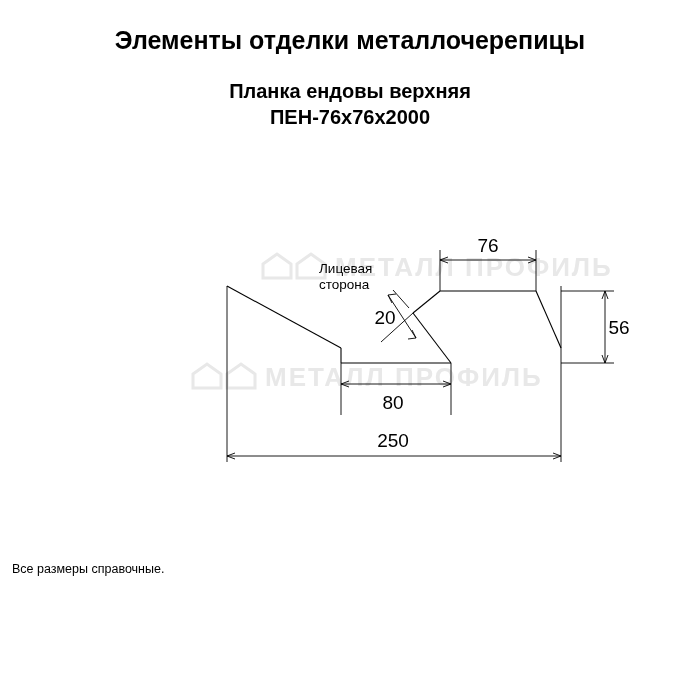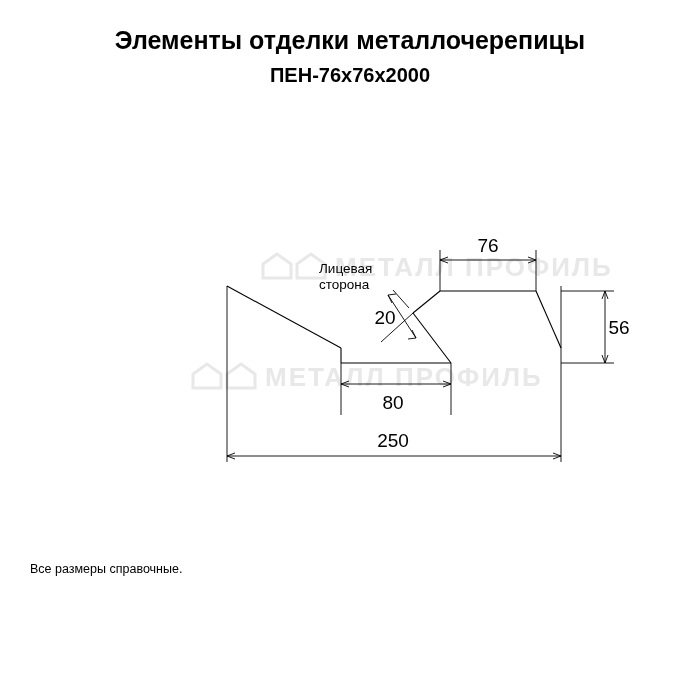--- a/index.html
+++ b/index.html
@@ -37,33 +37,32 @@
   .sub-title {
     font-size: 20px;
     font-weight: bold;
     line-height: 26px;
     margin-top: 22px;
   }
   .code-title {
     font-size: 20px;
     font-weight: bold;
     line-height: 26px;
-    margin-top: 6px;
   }
   .drawing {
     position: absolute;
     top: 200px;
     left: 0;
     width: 700px;
     height: 300px;
     padding-left: 41px;
   }
   .footer {
     position: absolute;
-    left: 30px;
+    left: 12px;
     bottom: 14px;
     font-size: 12.5px;
     line-height: 18px;
     color: #000000;
   }
   .footer div {
     white-space: nowrap;
   }
   svg {
     display: block;
@@ -96,20 +95,21 @@
     stroke-width: 0.9;
   }
 </style>
 </head>
 <body>
 
 <div class="page">
 
   <div class="title-block">
     <div class="main-title">Элементы отделки металлочерепицы</div>
+    <div class="sub-title">Планка ендовы верхняя</div>
     <div class="code-title">ПЕН-76х76х2000</div>
   </div>
 
   <div class="drawing">
     <svg width="700" height="300" viewBox="0 0 700 300">
 
       <g>
         <g transform="translate(222,68)">
           <g>
             <path class="wm-shape" d="M0,-4 L14,-14 L28,-4 L28,10 L0,10 Z" fill="none" stroke="#e8e8e8" stroke-width="3"></path>

